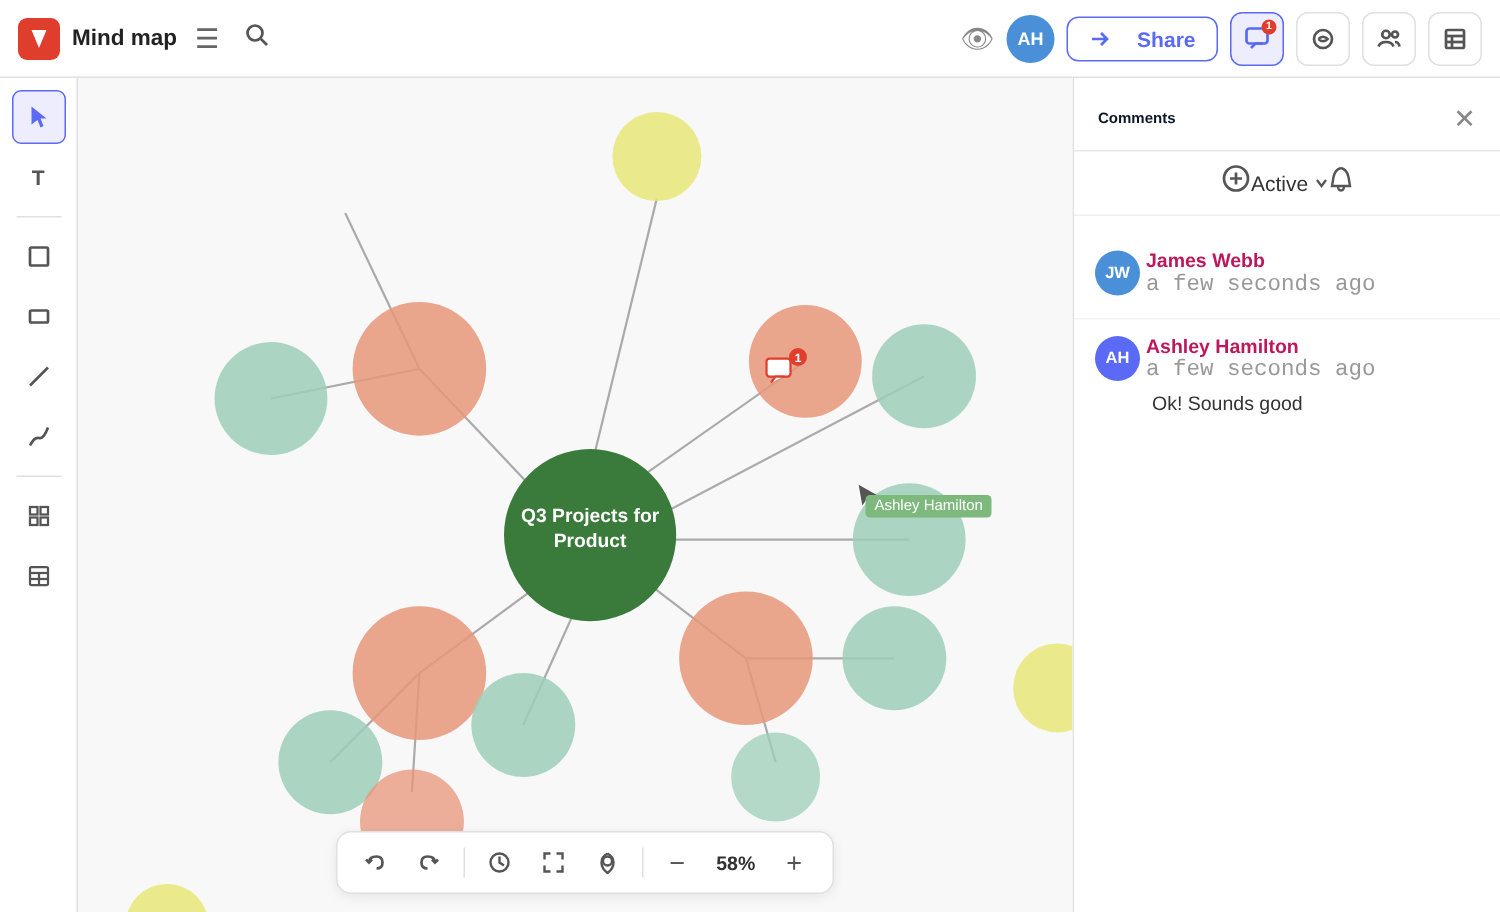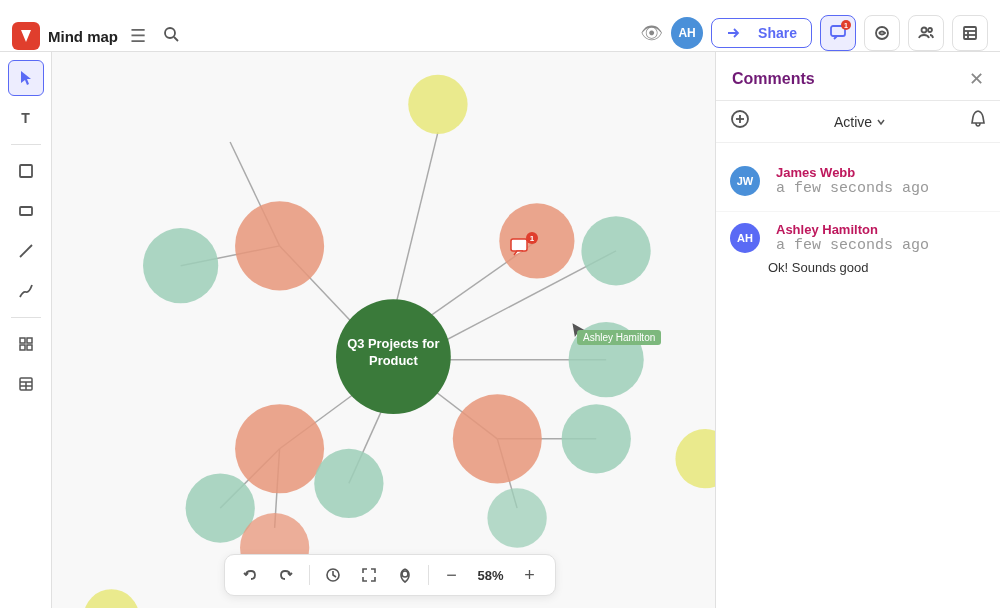--- a/index.html
+++ b/index.html
@@ -1,20 +1,20 @@
 <!DOCTYPE html>
 <html><head>
   <meta charset="utf-8">
   <style>
     * { box-sizing: border-box; margin: 0; padding: 0; }
     body { font-family: -apple-system, BlinkMacSystemFont, 'Segoe UI', sans-serif; background: #f5f5f5; width: 1000px; height: 608px; overflow: hidden; display: flex; flex-direction: column; }
 
     
     .header {
-      display: flex; align-items: flex-end; background: #fff;
+      display: flex; align-items: center; background: #fff;
       border-bottom: 1px solid #e0e0e0; padding: 0 12px;
       height: 52px; flex-shrink: 0; justify-content: space-between;
     }
     .header-left { display: flex; align-items: center; gap: 8px; }
     .logo { width: 28px; height: 28px; background: #e03e2d; border-radius: 6px; display: flex; align-items: center; justify-content: center; }
     .logo svg { width: 16px; height: 16px; }
     .app-title { font-size: 15px; font-weight: 600; color: #222; }
     .menu-icon { cursor: pointer; padding: 4px; color: #666; font-size: 18px; }
     .search-icon-btn { cursor: pointer; padding: 4px; color: #444; }
     .header-right { display: flex; align-items: center; gap: 8px; }
@@ -67,35 +67,35 @@
 
     
     .comments-panel {
       width: 285px; background: #fff; border-left: 1px solid #e0e0e0;
       display: flex; flex-direction: column; flex-shrink: 0;
     }
     .comments-header {
       display: flex; align-items: center; justify-content: space-between;
       padding: 16px 16px 10px; border-bottom: 1px solid #e8e8e8;
     }
-    .comments-title { font-size: 16px; font-weight: 700; color: #701a75; }
+    .comments-title { font-size: 10px; font-weight: 700; color: #0f172a; }
     .close-btn { cursor: pointer; color: #888; font-size: 18px; background: none; border: none; }
 
     .comments-filter {
-      display: flex; align-items: center; justify-content: space-between;
+      display: flex; align-items: center; justify-content: center;
       padding: 8px 14px; border-bottom: 1px solid #f0f0f0;
     }
     .add-comment-btn { color: #555; font-size: 20px; cursor: pointer; background: none; border: none; }
     .filter-dropdown { display: flex; align-items: center; gap: 4px; font-size: 14px; color: #333; font-weight: 500; cursor: pointer; }
     .bell-btn { color: #555; font-size: 18px; cursor: pointer; background: none; border: none; }
 
     .comments-list { flex: 1; overflow-y: auto; padding: 12px 0; }
     .comment-item { padding: 10px 14px; border-bottom: 1px solid #f5f5f5; }
     .comment-item:last-child { border-bottom: none; }
-    .comment-user-row { display: flex; align-items: center; gap: 16px; margin-bottom: 4px; }
+    .comment-user-row { display: flex; align-items: center; gap: 4px; margin-bottom: 4px; }
     .comment-avatar { width: 30px; height: 30px; border-radius: 50%; display: flex; align-items: center; justify-content: center; font-size: 11px; font-weight: 700; color: #fff; flex-shrink: 0; }
     .avatar-jw { background: #4a90d9; }
     .avatar-ah-sm { background: #5a6af5; }
     .comment-meta { display: flex; flex-direction: column; }
     .comment-username { font-size: 13px; font-weight: 700; color: #be185d; }
     .comment-time { font-size: 15px; color: #999; font-family: Liberation Mono, monospace; }
     .comment-text { font-size: 13px; color: #333; line-height: 1.5; margin-left: 38px; }
     .mention { color: #4a90d9; }
 
     

